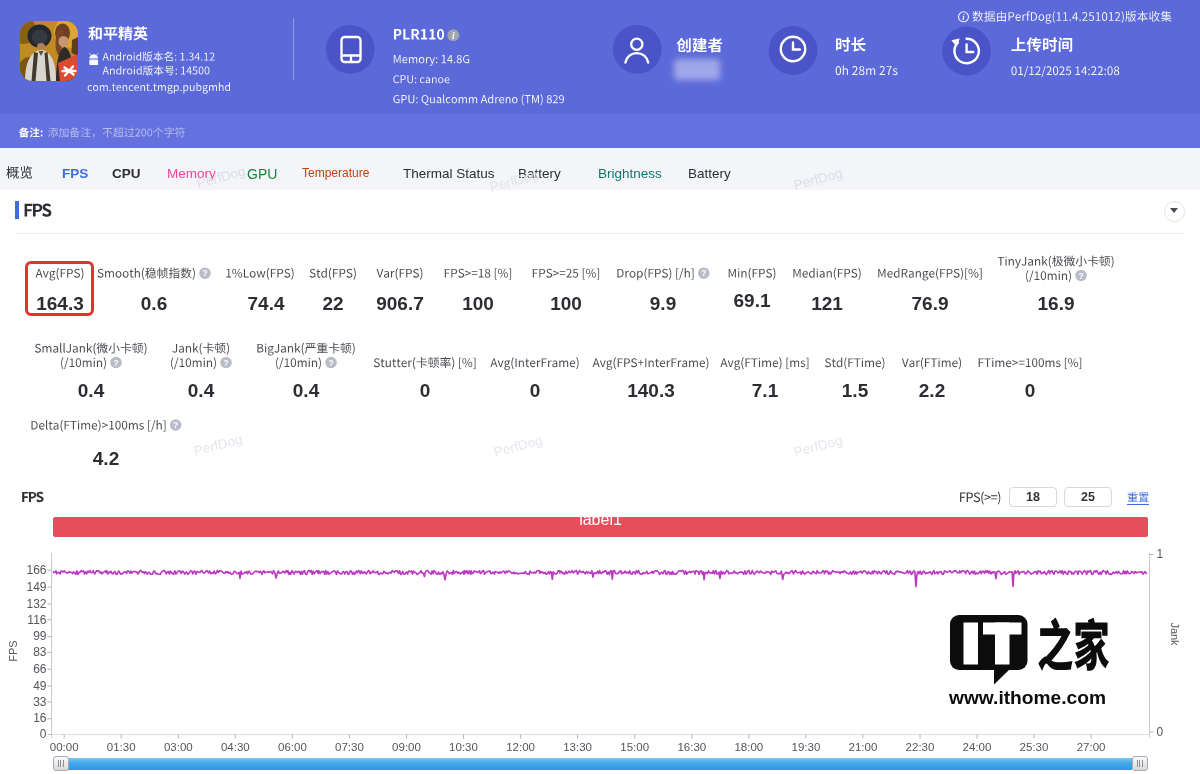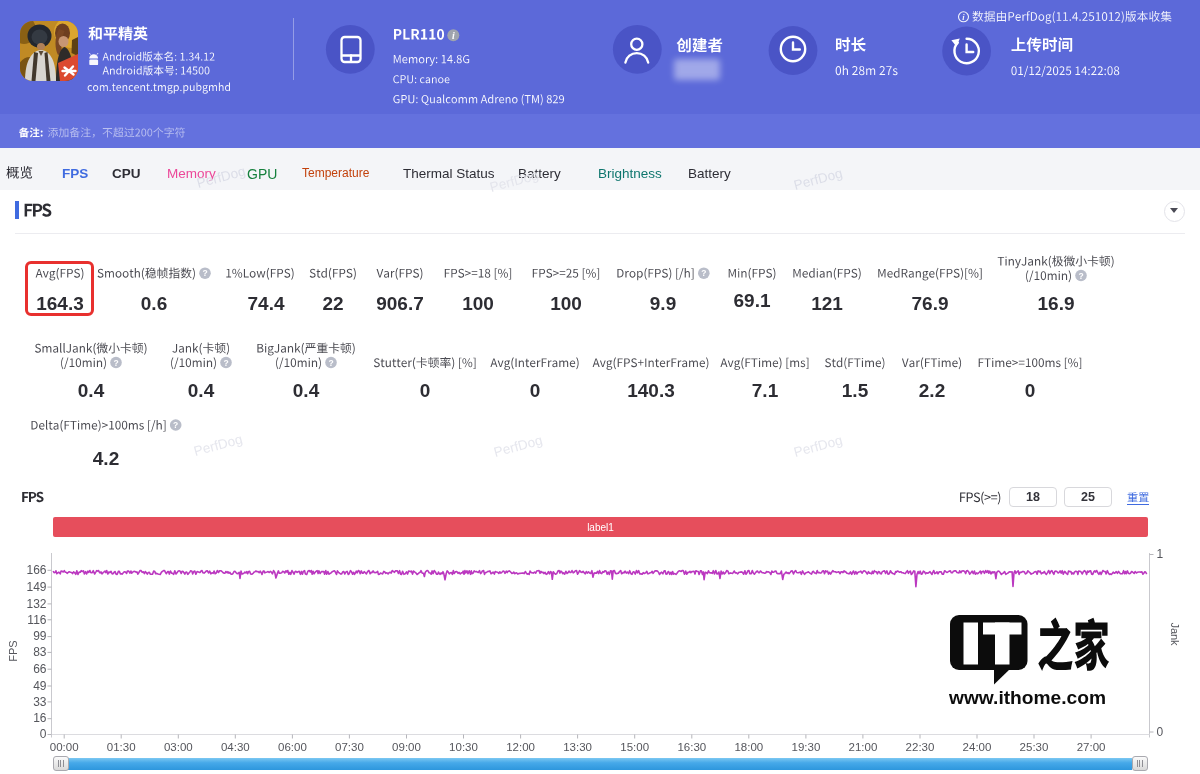--- a/index.html
+++ b/index.html
@@ -50,21 +50,21 @@
 <div class="sval" style="left:551px;top:381.4px">140.3</div>
 <div class="sval" style="left:665px;top:381.4px">7.1</div>
 <div class="sval" style="left:755px;top:381.4px">1.5</div>
 <div class="sval" style="left:832px;top:381.4px">2.2</div>
 <div class="sval" style="left:930px;top:381.4px">0</div>
 <div class="sval" style="left:6px;top:448.9px">4.2</div>
 <div class="inpbox" style="left:1009px">18</div>
 <div class="inpbox" style="left:1064px">25</div>
 <div style="position:absolute;left:1127px;top:503.5px;width:22px;height:1px;background:#3f6be0"></div>
 <div style="position:absolute;left:53px;top:516.5px;width:1095px;height:20.5px;background:#e64e5c;border-radius:2px"></div>
-<div style="position:absolute;left:53px;top:522px;width:1095px;text-align:center;font-size:10px;color:#fff">label1</div>
+<div style="position:absolute;left:53px;top:511px;width:1095px;text-align:center;font-size:16px;color:#fff">label1</div>
 <div style="position:absolute;left:68px;top:757.5px;width:1064px;height:12.5px;background:linear-gradient(180deg,#7cc8f2 0%,#46a9e9 40%,#2d97dd 100%)"></div>
 <div style="position:absolute;left:52.5px;top:756px;width:16px;height:15px;background:linear-gradient(180deg,#fbfbfb,#d9d9d9);border:1px solid #a9a9af;border-radius:3px;box-sizing:border-box"></div>
 <div style="position:absolute;left:57.5px;top:760px;width:1px;height:7px;background:#8e8e94"></div>
 <div style="position:absolute;left:60.0px;top:760px;width:1px;height:7px;background:#8e8e94"></div>
 <div style="position:absolute;left:62.5px;top:760px;width:1px;height:7px;background:#8e8e94"></div>
 <div style="position:absolute;left:1131.5px;top:756px;width:16px;height:15px;background:linear-gradient(180deg,#fbfbfb,#d9d9d9);border:1px solid #a9a9af;border-radius:3px;box-sizing:border-box"></div>
 <div style="position:absolute;left:1136.5px;top:760px;width:1px;height:7px;background:#8e8e94"></div>
 <div style="position:absolute;left:1139.0px;top:760px;width:1px;height:7px;background:#8e8e94"></div>
 <div style="position:absolute;left:1141.5px;top:760px;width:1px;height:7px;background:#8e8e94"></div>
 <div style="position:absolute;left:196px;top:167px;width:70px;font-size:13.5px;color:#dcdee8;transform:rotate(-15deg);font-family:'Liberation Sans'">PerfDog</div>

